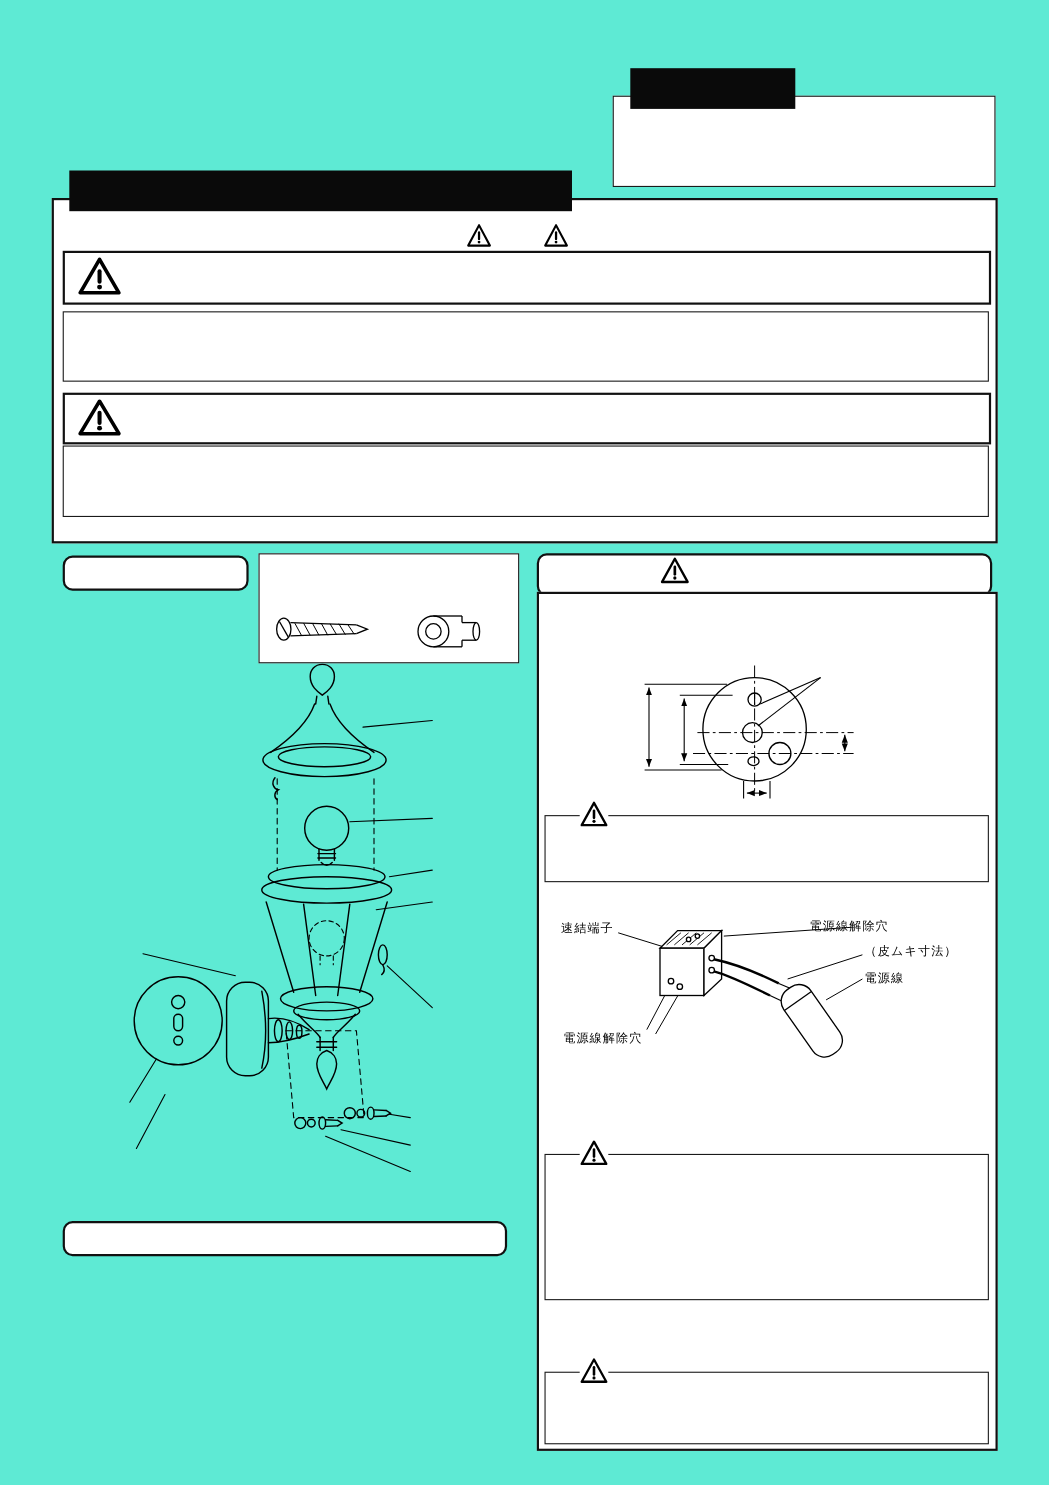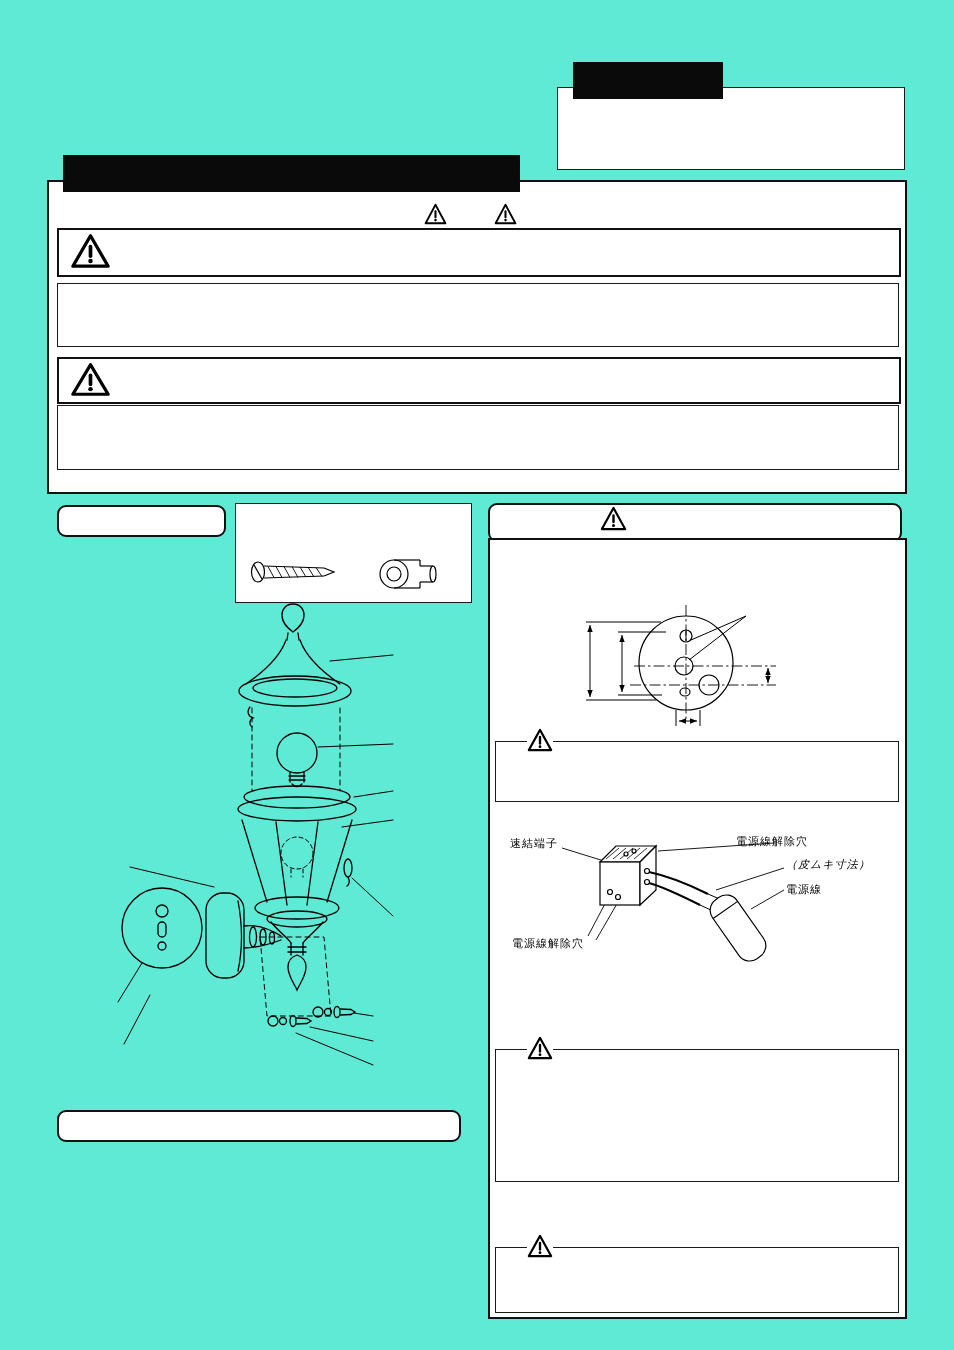--- a/index.html
+++ b/index.html
@@ -283,21 +283,21 @@
       </g>
       <g transform="translate(238,98) rotate(-35)">
         <rect x="-15" y="-36" width="30" height="72" rx="13" fill="#fff"></rect>
         <line x1="-15" y1="-22" x2="15" y2="-22"></line>
       </g>
     </g>
   </svg>
 
   <div class="jp-label" style="left:510px;top:837px;">速結端子</div>
   <div class="jp-label" style="left:736px;top:835px;">電源線解除穴</div>
-  <div class="jp-label" style="left:786px;top:858px;font-style:italic;">（皮ムキ寸法）</div>
+  <div class="jp-label" style="left:786px;top:858px;">（皮ムキ寸法）</div>
   <div class="jp-label" style="left:786px;top:883px;">電源線</div>
   <div class="jp-label" style="left:512px;top:937px;">電源線解除穴</div>
 
   <div class="abs box1" style="left:495px;top:1049px;width:402px;height:131px;"></div>
   <div class="abs" data-icon="warning-triangle" style="left:527px;top:1036px;width:26px;height:24px;background:#fff;">
       <svg viewBox="0 0 100 90" width="100%" height="100%" preserveAspectRatio="none">
         <path d="M50 7 L93 83 L7 83 Z" fill="none" stroke="#000" stroke-width="8" stroke-linejoin="round"></path>
         <line x1="50" y1="34" x2="50" y2="58" stroke="#000" stroke-width="9" stroke-linecap="round"></line>
         <circle cx="50" cy="70" r="5.5" fill="#000"></circle>
       </svg>

